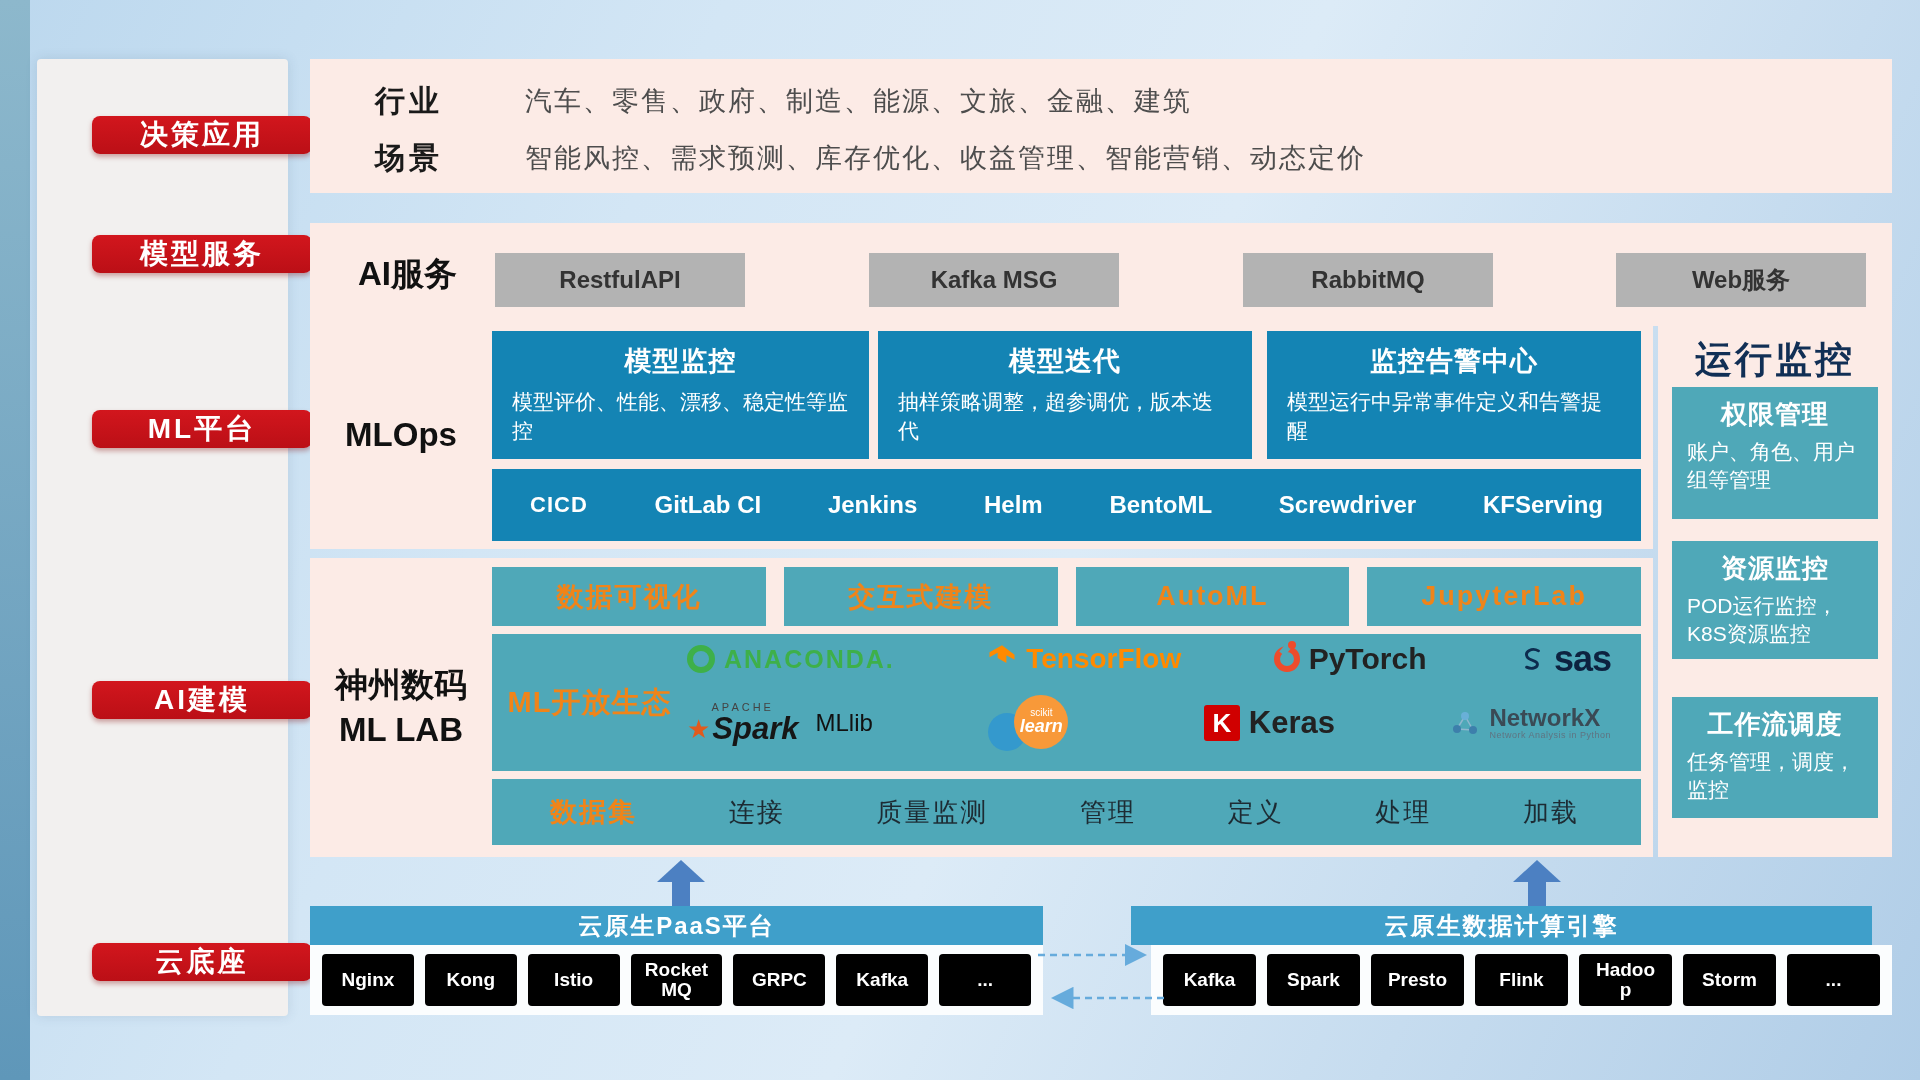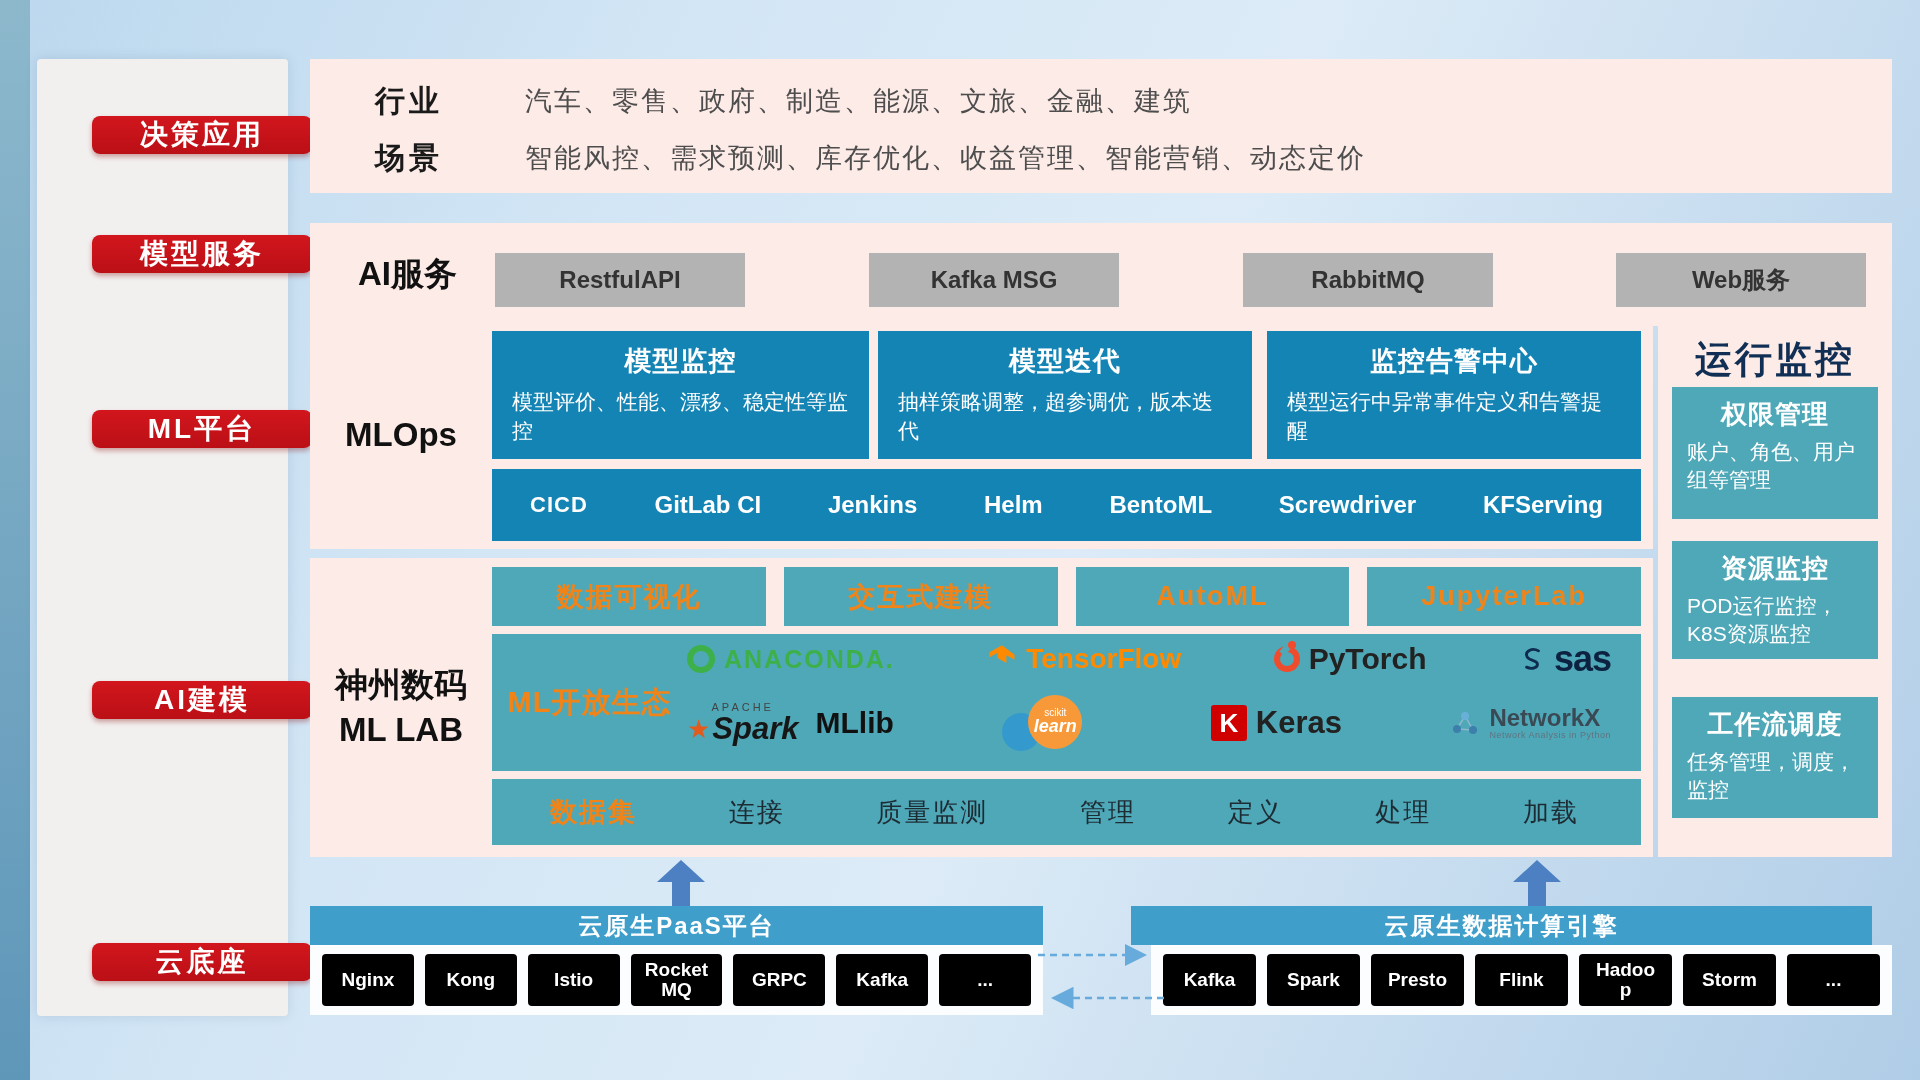--- a/index.html
+++ b/index.html
@@ -75,21 +75,21 @@
     top:-8px; left:2px; transform:rotate(40deg); }
   .pt-dot { position:absolute; width:8px; height:8px; background:#ee4c2c; border-radius:50%; top:-11px; right:-2px; }
   .pt-text { color:#222; font-size:30px; font-weight:bold; }
   .sas-text { color:#0d2240; font-size:36px; font-weight:bold; letter-spacing:-1px; }
 
   .spark-stack { display:flex; flex-direction:column; align-items:center; line-height:1; }
   .apache-text { font-size:11px; color:#444; letter-spacing:3px; }
   .spark-line { display:flex; align-items:center; }
   .spark-star { color:#e25a1c; font-size:26px; margin-right:2px; }
   .spark-text { color:#161616; font-size:31px; font-weight:bold; font-style:italic; }
-  .mllib-text { color:#111; font-size:30px; font-weight:700; margin-left:8px; }
+  .mllib-text { color:#111; font-size:24px; font-weight:400; margin-left:8px; }
 
   .skl { position:relative; width:100px; height:56px; }
   .skl-blue { position:absolute; left:0; bottom:0; width:38px; height:38px; border-radius:50%; background:#3499cd; }
   .skl-orange { position:absolute; left:26px; top:0; width:54px; height:54px; border-radius:50%;
     background:#f89939; display:flex; flex-direction:column; align-items:center; justify-content:center; }
   .skl-scikit { font-size:10px; color:#fff; }
   .skl-learn { font-size:18px; color:#fff; font-style:italic; font-weight:bold; margin-top:-2px; }
 
   .keras-box { width:36px; height:36px; background:#d00000; color:#fff; font-size:26px; font-weight:bold;
     display:inline-flex; align-items:center; justify-content:center; border-radius:3px; }

